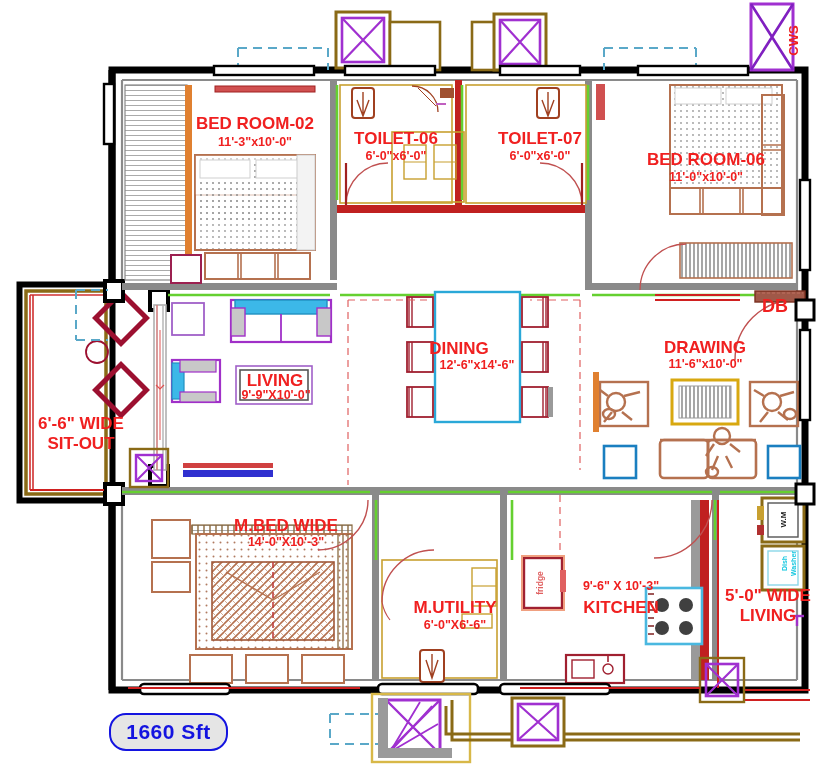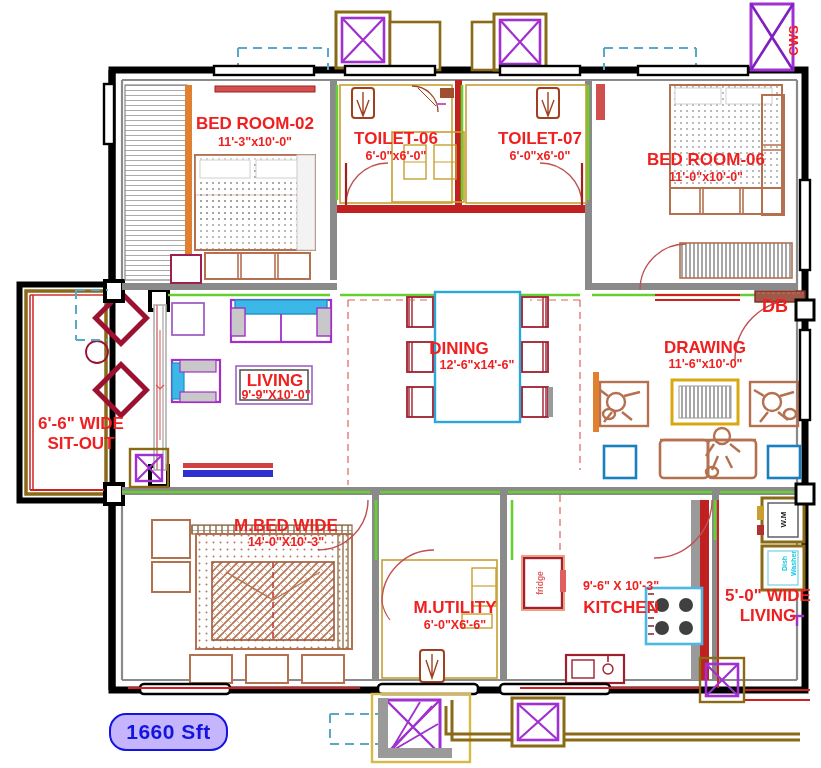--- a/index.html
+++ b/index.html
@@ -26,21 +26,21 @@
     position:absolute;
     left:109px;top:713px;
     width:115px;height:34px;
     border:2.5px solid #1414e0;
     border-radius:17px;
     color:#1414e0;
     font-size:21px;
     font-weight:bold;
     display:flex;align-items:center;justify-content:center;
     font-family:"Liberation Sans", sans-serif;
-    background:#c4b5fd;
+    background:#e5e5e5;
     letter-spacing:0.5px;
   }
   .wmlbl{
     position:absolute;color:#202020;font-size:8px;font-weight:bold;
     font-family:"Liberation Sans", sans-serif;white-space:nowrap;
   }
   .dwlbl{
     position:absolute;color:#16c8e0;font-size:7px;font-weight:bold;
     font-family:"Liberation Sans", sans-serif;white-space:nowrap;
     line-height:1.0;text-align:center;

